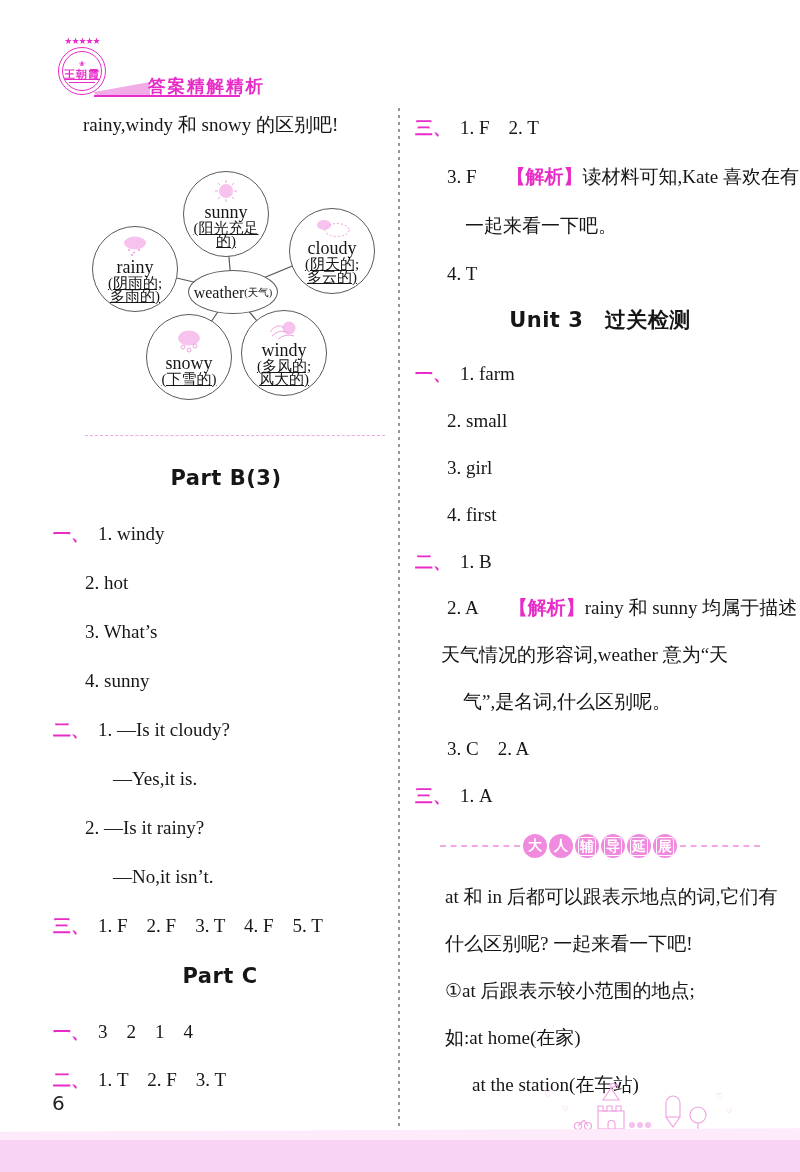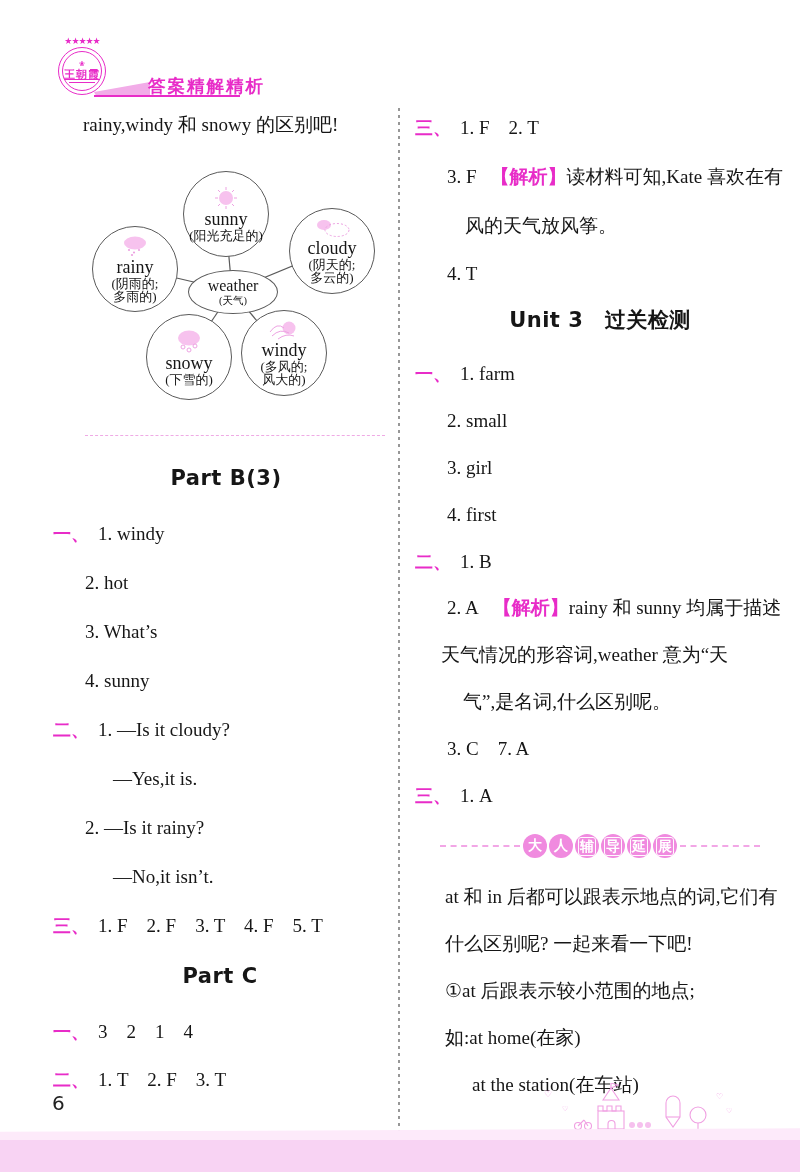--- a/index.html
+++ b/index.html
@@ -34,40 +34,40 @@
   }
   .hdr-line{position:absolute;left:94px;top:95px;width:146px;border-top:2px solid var(--mag);}
   .hdr-title{
     position:absolute;left:148px;top:74px;font-family:"Liberation Sans",sans-serif;
     font-weight:700;font-size:17.5px;letter-spacing:2px;color:var(--mag);white-space:nowrap;
   }
 
   
   .ln{position:absolute;white-space:nowrap;font-size:19px;line-height:24px;}
   .mk{color:var(--mag);font-weight:700;font-size:18px;margin-right:9px;}
-  .jx{color:var(--mag);font-weight:700;margin-left:14px;}
+  .jx{color:var(--mag);font-weight:700;margin-left:30px;}
   .heading{
     position:absolute;font-family:"DejaVu Sans",sans-serif;font-weight:700;
     font-size:21px;text-align:center;letter-spacing:0.5px;white-space:nowrap;
   }
 
   
   .diagram{position:absolute;left:85px;top:165px;width:305px;height:270px;}
   .diagram svg.links{position:absolute;left:0;top:0;}
   .node{
     position:absolute;width:84px;height:84px;border:1px solid #5a5a5a;border-radius:50%;
     background:#fff;display:flex;flex-direction:column;align-items:center;justify-content:center;
     text-align:center;
   }
   .node-word{font-size:18px;line-height:19px;}
-  .node-cn{font-size:13px;line-height:13px;white-space:pre-line;}
+  .node-cn{font-size:15px;line-height:13px;white-space:pre-line;text-decoration:underline;}
   .node-icon{display:block;line-height:0;margin-bottom:1px;}
   .center-node{
     position:absolute;left:103px;top:105px;width:88px;height:42px;border:1px solid #5a5a5a;
-    border-radius:50%;background:#fff;display:flex;flex-direction:column;align-items:center;
+    border-radius:50%;background:#fff;display:flex;flex-direction:row;align-items:center;
     justify-content:center;text-align:center;
   }
   .center-word{font-size:16px;line-height:17px;}
   .center-cn{font-size:10.5px;line-height:13px;}
 
   .pink-dash{position:absolute;left:85px;top:435px;width:300px;border-top:1.5px dashed #efaae5;}
 
   
   .vdivider{
     position:absolute;left:398px;top:108px;height:1025px;width:1.6px;
@@ -233,35 +233,35 @@
 
   <div class="heading" style="left:50px;top:964px;width:340px">Part C</div>
 
   <div class="ln" style="left:53px;top:1020px"><span class="mk">一、</span><span>3　2　1　4</span></div>
   <div class="ln" style="left:53px;top:1068px"><span class="mk">二、</span><span>1. T　2. F　3. T</span></div>
 
   <div class="page-num">6</div>
 
   <div class="ln" style="left:415px;top:116px"><span class="mk">三、</span><span>1. F　2. T</span></div>
   <div class="ln" style="left:447px;top:165px"><span>3. F</span><span class="jx">【解析】</span><span>读材料可知,Kate 喜欢在有</span></div>
-  <div class="ln" style="left:465px;top:214px"><span>风的天气放风筝。</span></div>
+  <div class="ln" style="left:465px;top:214px"><span>一起来看一下吧。</span></div>
   <div class="ln" style="left:447px;top:262px"><span>4. T</span></div>
 
   <div class="heading" style="left:410px;top:306px;width:380px">Unit 3　过关检测</div>
 
   <div class="ln" style="left:415px;top:362px"><span class="mk">一、</span><span>1. farm</span></div>
   <div class="ln" style="left:447px;top:409px"><span>2. small</span></div>
   <div class="ln" style="left:447px;top:456px"><span>3. girl</span></div>
   <div class="ln" style="left:447px;top:503px"><span>4. first</span></div>
 
   <div class="ln" style="left:415px;top:550px"><span class="mk">二、</span><span>1. B</span></div>
   <div class="ln" style="left:447px;top:596px"><span>2. A</span><span class="jx">【解析】</span><span>rainy 和 sunny 均属于描述</span></div>
   <div class="ln" style="left:441px;top:643px"><span>天气情况的形容词,weather 意为“天</span></div>
   <div class="ln" style="left:463px;top:690px"><span>气”,是名词,什么区别呢。</span></div>
-  <div class="ln" style="left:447px;top:737px"><span>3. C　7. A</span></div>
+  <div class="ln" style="left:447px;top:737px"><span>3. C　2. A</span></div>
 
   <div class="ln" style="left:415px;top:784px"><span class="mk">三、</span><span>1. A</span></div>
 
   <div class="banner">
     <div class="banner-dash"></div>
     <div class="banner-circles">
       <div class="bc">
           <span>大</span>
         </div>
       <div class="bc">

